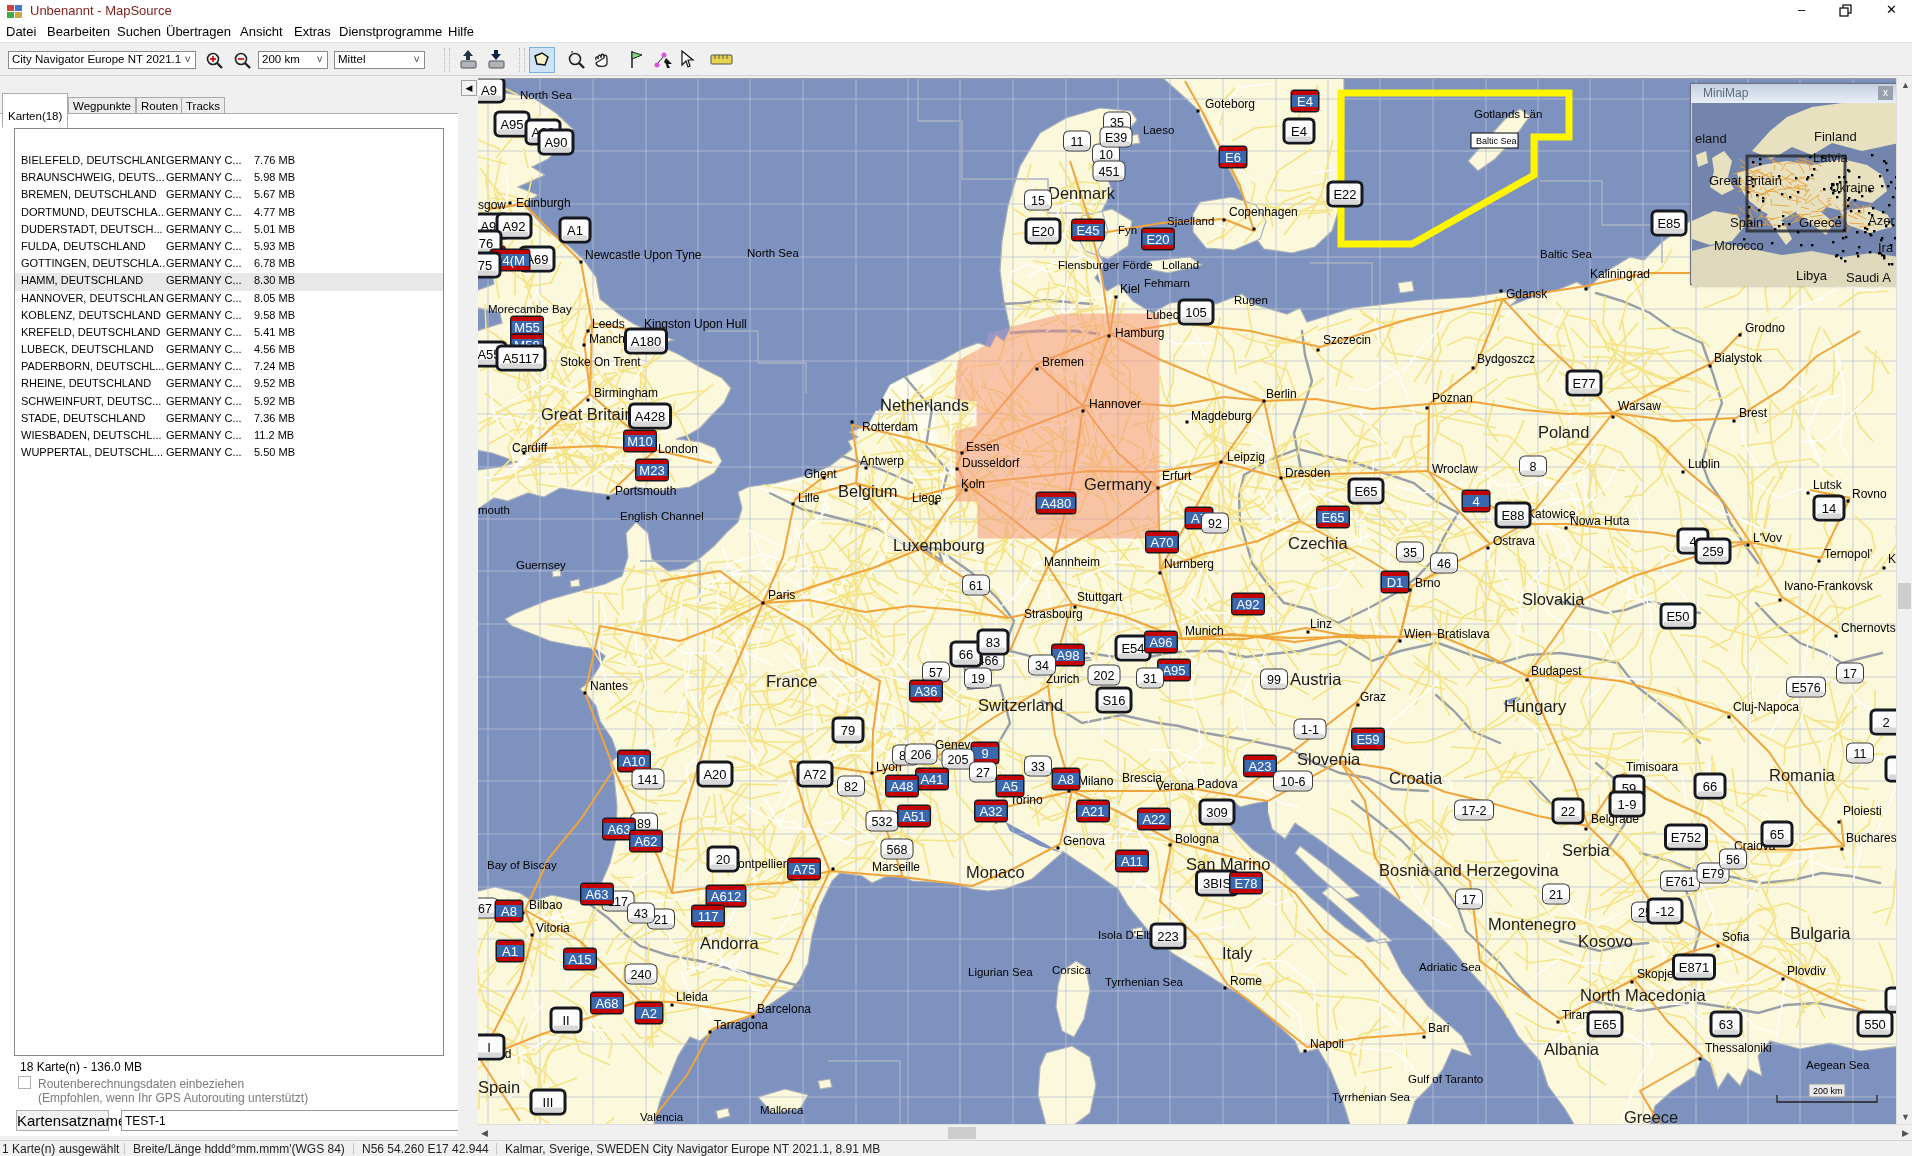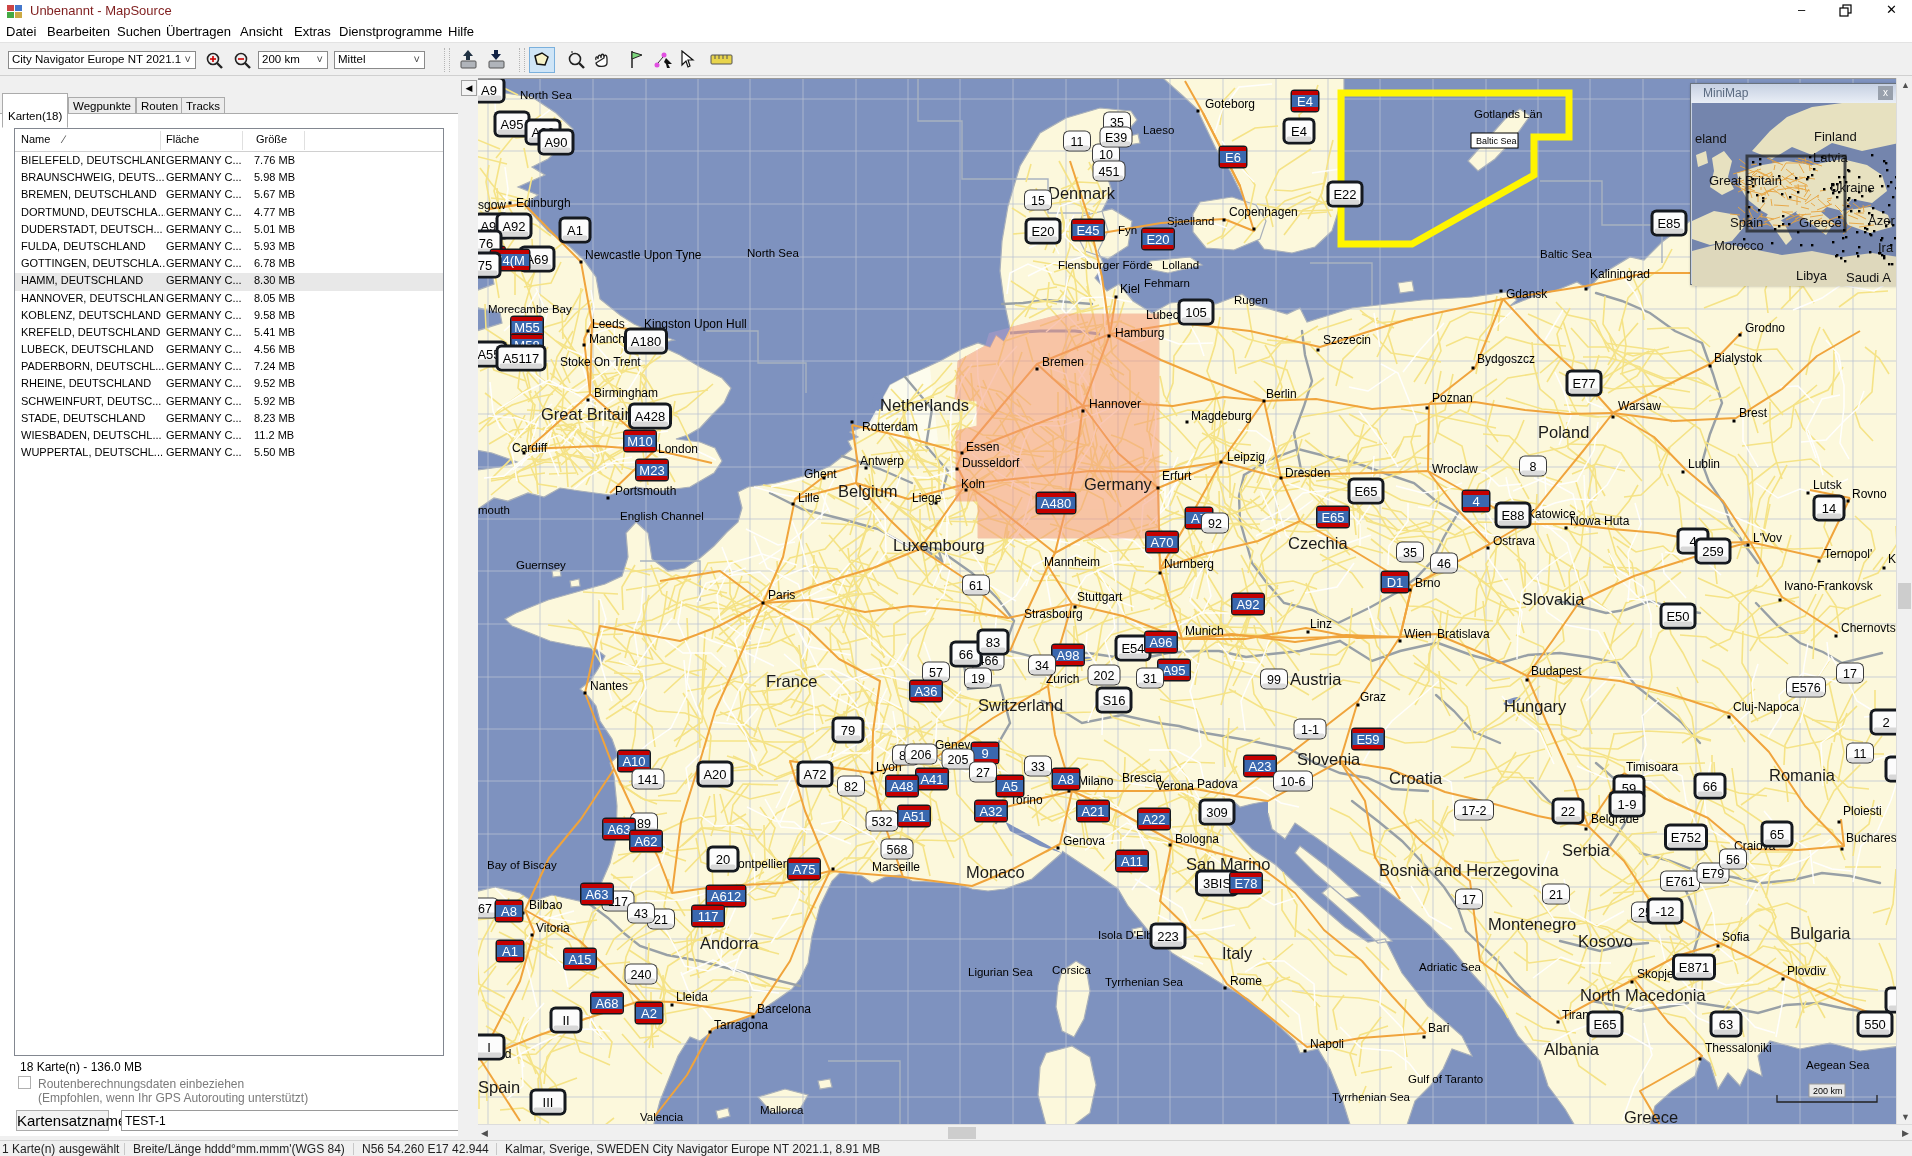--- a/index.html
+++ b/index.html
@@ -131,29 +131,20 @@
  <div style="position:absolute;left:519px;top:5px;width:1px;height:24px;border-left:1px dotted #b5b5b5"></div>
  <div style="position:absolute;left:524px;top:5px;width:1px;height:24px;border-left:1px dotted #b5b5b5"></div>
 </div>
 <div class="side">
  <span class="tab on" style="left:2px">Karten(18)</span>
  <span class="tab" style="left:68px">Wegpunkte</span>
  <span class="tab" style="left:136px">Routen</span>
  <span class="tab" style="left:181px">Tracks</span>
  <div class="tabpage">
   <div class="tbl">
-   <div class="thead">
-    <span style="left:6px">Name</span>
-          <span style="left:48px;color:#444">∕</span>
-    <span style="left:151px">Fläche</span>
-          <span style="left:241px">Größe</span>
-    <div class="vline" style="left:145px"></div>
-          <div class="vline" style="left:227px"></div>
-          <div class="vline" style="left:289px"></div>
-   </div>
    <div class="tbody">
           <div>
             <span class="c1">BIELEFELD, DEUTSCHLAND</span>
             <span class="c2">GERMANY C...</span>
             <span class="c3">7.76 MB</span>
           </div>
           <div>
             <span class="c1">BRAUNSCHWEIG, DEUTS...</span>
             <span class="c2">GERMANY C...</span>
             <span class="c3">5.98 MB</span>
@@ -219,21 +210,21 @@
             <span class="c3">9.52 MB</span>
           </div>
           <div>
             <span class="c1">SCHWEINFURT, DEUTSC...</span>
             <span class="c2">GERMANY C...</span>
             <span class="c3">5.92 MB</span>
           </div>
           <div>
             <span class="c1">STADE, DEUTSCHLAND</span>
             <span class="c2">GERMANY C...</span>
-            <span class="c3">8.23 MB</span>
+            <span class="c3">7.36 MB</span>
           </div>
           <div>
             <span class="c1">WIESBADEN, DEUTSCHL...</span>
             <span class="c2">GERMANY C...</span>
             <span class="c3">11.2 MB</span>
           </div>
           <div>
             <span class="c1">WUPPERTAL, DEUTSCHL...</span>
             <span class="c2">GERMANY C...</span>
             <span class="c3">5.50 MB</span>

